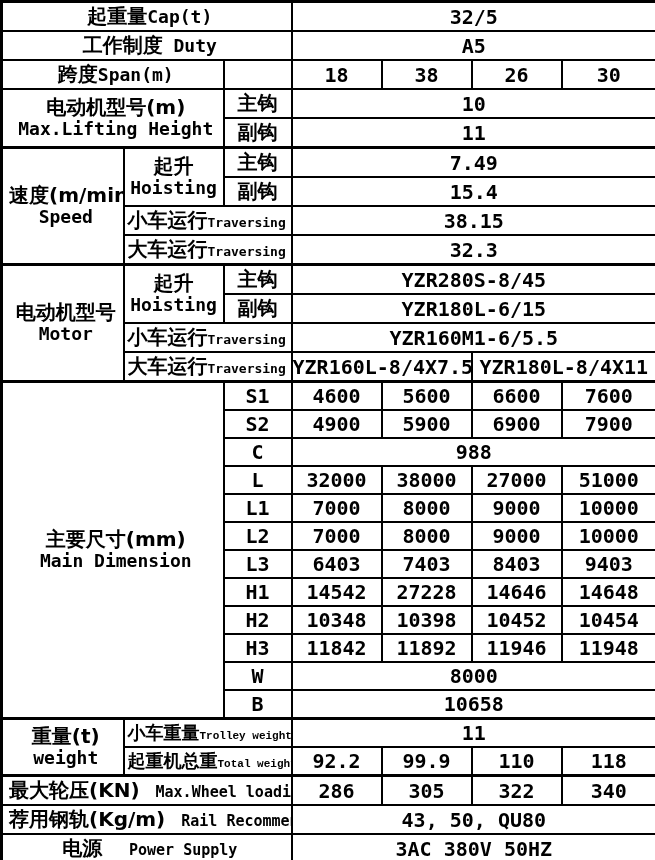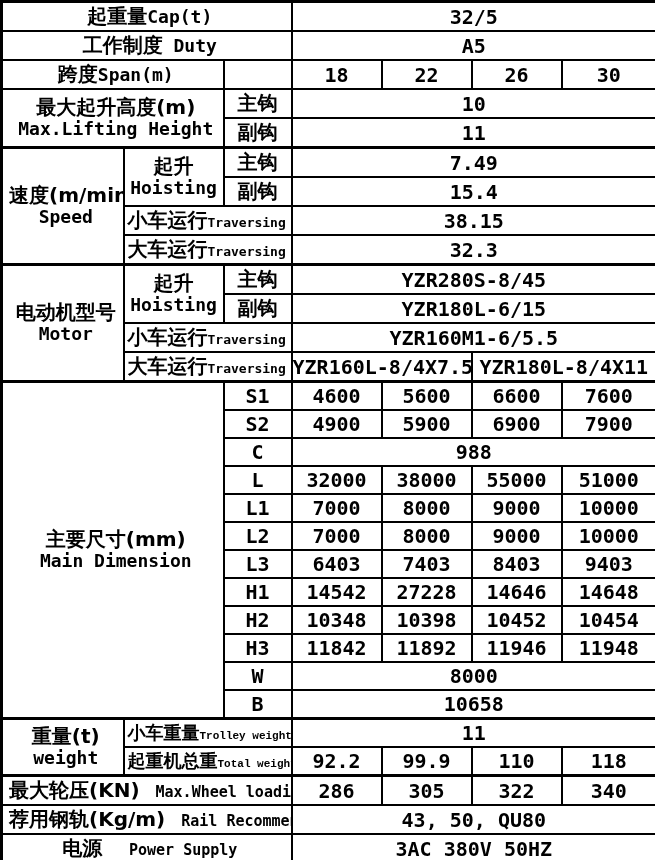--- a/index.html
+++ b/index.html
@@ -58,28 +58,28 @@
 
   <tr>
     <td colspan="3" class="lbl"><span class="zh">工作制度</span><span class="en">&nbsp;</span><span class="en">Duty</span></td>
     <td colspan="4" class="val">A5</td>
   </tr>
 
   <tr>
     <td colspan="2" class="lbl"><span class="zh">跨度</span><span class="en">Span(m)</span></td>
     <td></td>
     <td class="val">18</td>
-    <td class="val">22</td>
+    <td class="val">38</td>
     <td class="val">26</td>
     <td class="val">30</td>
   </tr>
 
   <tr>
     <td colspan="2" rowspan="2" class="lbl two-line">
-      <div class="zh">最大起升高度(m)</div>
+      <div class="zh">电动机型号(m)</div>
       <div class="en">Max.Lifting Height</div>
     </td>
     <td class="ctr zh">主钩</td>
     <td colspan="4" class="val">10</td>
   </tr>
   <tr>
     <td class="ctr zh">副钩</td>
     <td colspan="4" class="val">11</td>
   </tr>
 
@@ -153,21 +153,21 @@
     <td class="val">7900</td>
   </tr>
   <tr>
     <td class="val">C</td>
     <td colspan="4" class="val">988</td>
   </tr>
   <tr>
     <td class="val">L</td>
     <td class="val">32000</td>
     <td class="val">38000</td>
-    <td class="val">55000</td>
+    <td class="val">27000</td>
     <td class="val">51000</td>
   </tr>
   <tr>
     <td class="val">L1</td>
     <td class="val">7000</td>
     <td class="val">8000</td>
     <td class="val">9000</td>
     <td class="val">10000</td>
   </tr>
   <tr>

